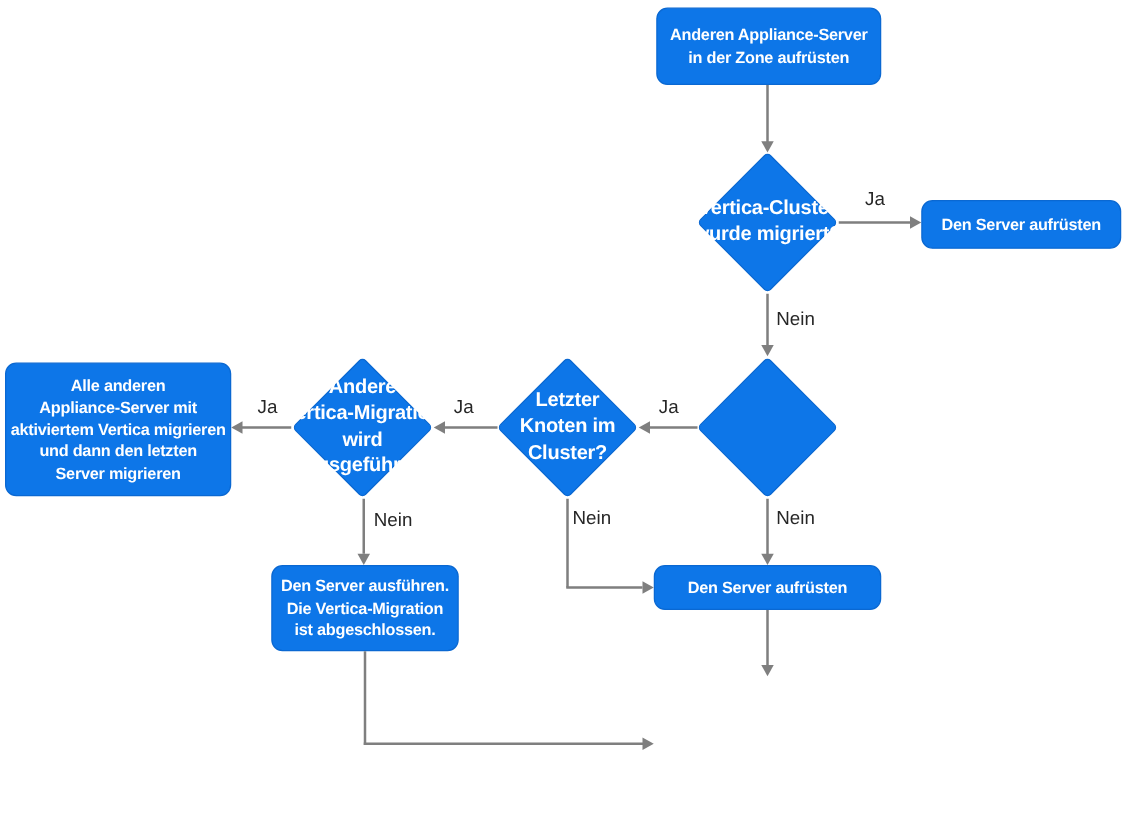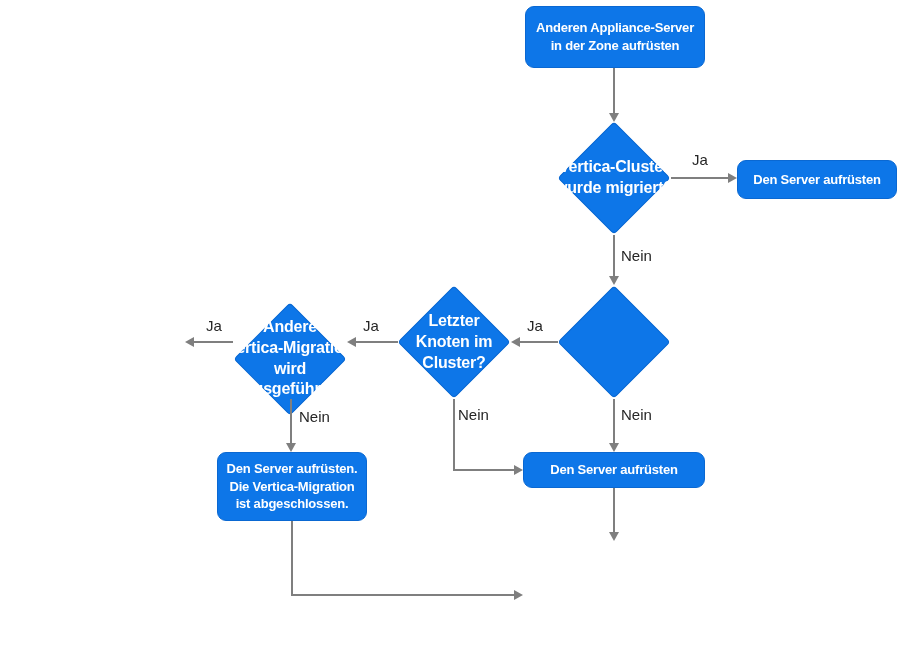--- a/index.html
+++ b/index.html
@@ -105,31 +105,38 @@
     <div class="diamond-shape"></div>
   </div>
 
   <div class="diamond" style="left:397px; top:285px;">
     <div class="diamond-shape"></div>
     <span class="diamond-label">Letzter
 Knoten im
 Cluster?</span>
   </div>
 
-  <div class="diamond" style="left:233px; top:302px;text-decoration:underline;">
+  <div class="diamond" style="left:233px; top:285px;text-decoration:underline;">
     <div class="diamond-shape"></div>
     <span class="diamond-label">Andere
 Vertica-Migration
 wird
 ausgeführt?</span>
   </div>
 
+  <div class="box" style="left:4px; top:290px; width:181px; height:107px;">
+    <span class="box-label">Alle anderen
+Appliance-Server mit
+aktiviertem Vertica migrieren
+und dann den letzten
+Server migrieren</span>
+  </div>
 
   <div class="box" style="left:217px; top:452px; width:150px; height:69px;">
-    <span class="box-label">Den Server aufrüsten.
+    <span class="box-label">Den Server ausführen.
 Die Vertica-Migration
 ist abgeschlossen.</span>
   </div>
 
   <div class="box" style="left:523px; top:452px; width:182px; height:36px;">
     <span class="box-label">Den Server aufrüsten</span>
   </div>
 
 
   <div class="vline" style="left:612.75px; top:68px; height:46px;"></div>

